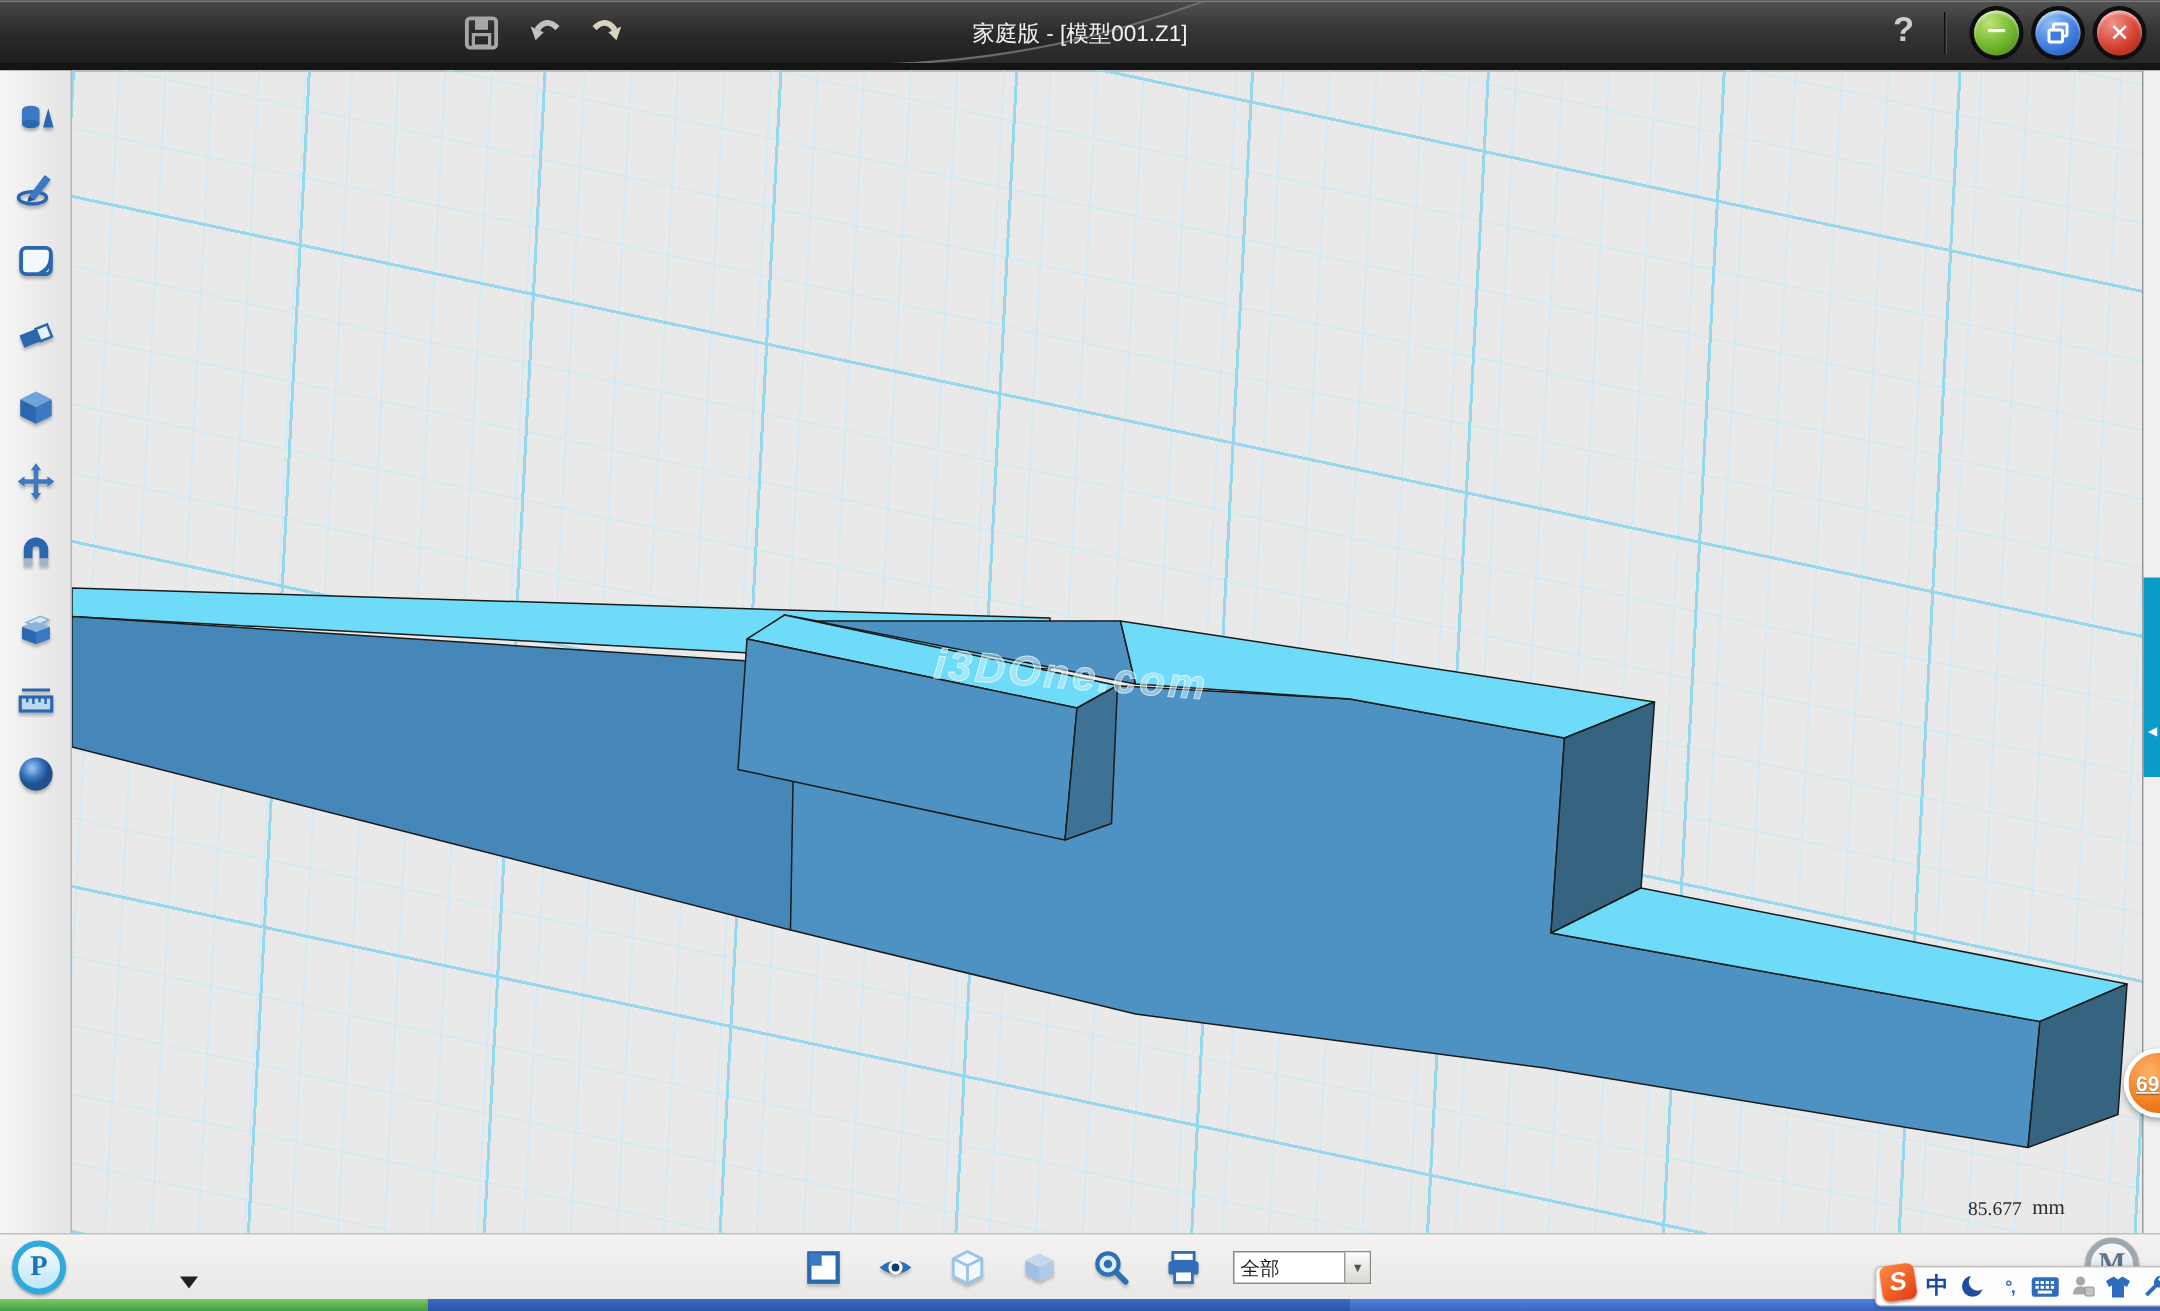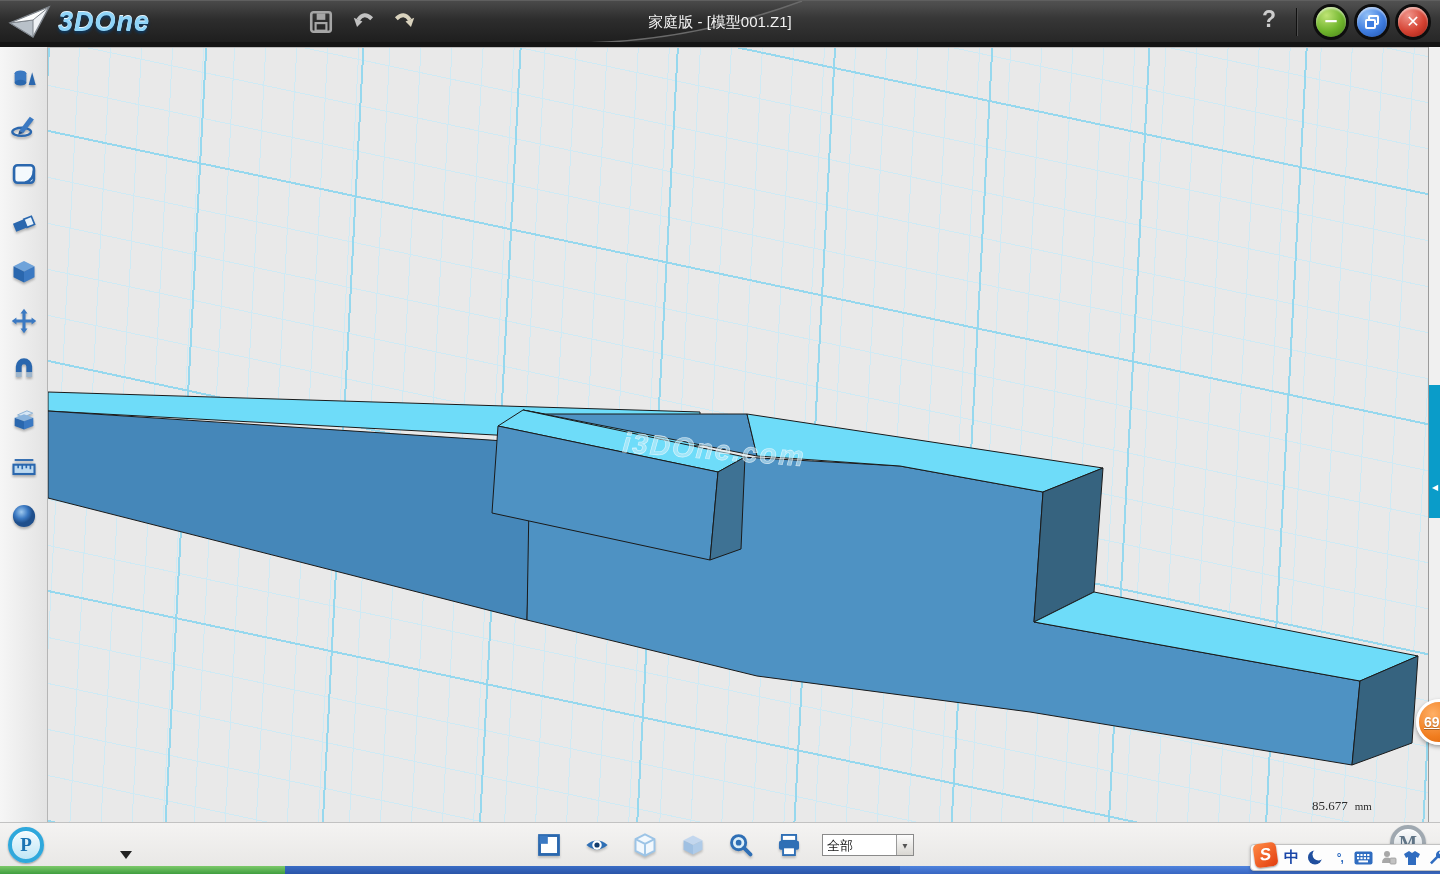--- a/index.html
+++ b/index.html
@@ -108,28 +108,20 @@
 </style>
 </head>
 <body>
 
 <div class="titlebar">
   <svg class="swoosh" width="1440" height="42">
     <path d="M585 42 C672 40 742 22 802 0 L1440 0 L1440 42 Z" fill="rgba(255,255,255,0.045)"></path>
     <path d="M585 42 C672 40 742 22 802 0" stroke="#6a6a6a" stroke-width="1.5" fill="none"></path>
   </svg>
 
-  <div class="logo-wrap">
-    <svg width="44" height="38" viewBox="0 0 44 38">
-      <path d="M2 20 L41 4 L25 34 Z" fill="#eef1f4" stroke="#7d838a" stroke-width="1.5"></path>
-      <path d="M2 20 L25 17 L25 34 Z" fill="#b9c1c9" stroke="#7d838a" stroke-width="1"></path>
-      <path d="M2 20 L41 4 L25 17 Z" fill="#fdfefe" stroke="#7d838a" stroke-width="1"></path>
-    </svg>
-    <span class="logo-text">3DOne</span>
-  </div>
 
   <svg class="tb-btn" style="left:308px" viewBox="0 0 24 24">
     <rect x="3" y="3" width="18" height="18" rx="2" fill="none" stroke="#a6a6a6" stroke-width="2.4"></rect>
     <rect x="8" y="4" width="8" height="6" fill="#a6a6a6"></rect>
     <rect x="7" y="13" width="10" height="7" fill="none" stroke="#a6a6a6" stroke-width="2"></rect>
   </svg>
   <svg class="tb-btn" style="left:350px" viewBox="0 0 24 24">
     <path d="M20 9 Q13 2 7.5 10" fill="none" stroke="#c2c2c2" stroke-width="3.6"></path>
     <path d="M3.5 8 L11.5 11.5 L6.5 16.5 Z" fill="#c2c2c2"></path>
   </svg>
@@ -238,21 +230,21 @@
 
       <polygon points="450,379 475,363 697,410 670,425" fill="#6edcf9"></polygon>
       <polygon points="450,379 670,425 662,513 444,466" fill="#4e92c3"></polygon>
       <polygon points="670,425 697,410 693,502 662,513" fill="#3e7294"></polygon>
     </g>
     <text x="574" y="405" transform="rotate(4.5 574 405)" font-family="Liberation Sans, sans-serif" font-size="28" font-style="italic" font-weight="bold" letter-spacing="2" fill="rgba(205,238,250,0.55)" stroke="rgba(255,255,255,0.65)" stroke-width="0.6">i3DOne.com</text>
   </svg>
 
   <div class="scale-indicator">
     <span>85.677</span>
-    <span style="font-size:11px">mm</span>
+    <span style="font-size:14px">mm</span>
   </div>
 </div>
 
 <div class="right-strip">
   <div class="panel-tab">
     <span class="glyph">◀</span>
   </div>
 </div>
 
 <div class="bottom-bar">

